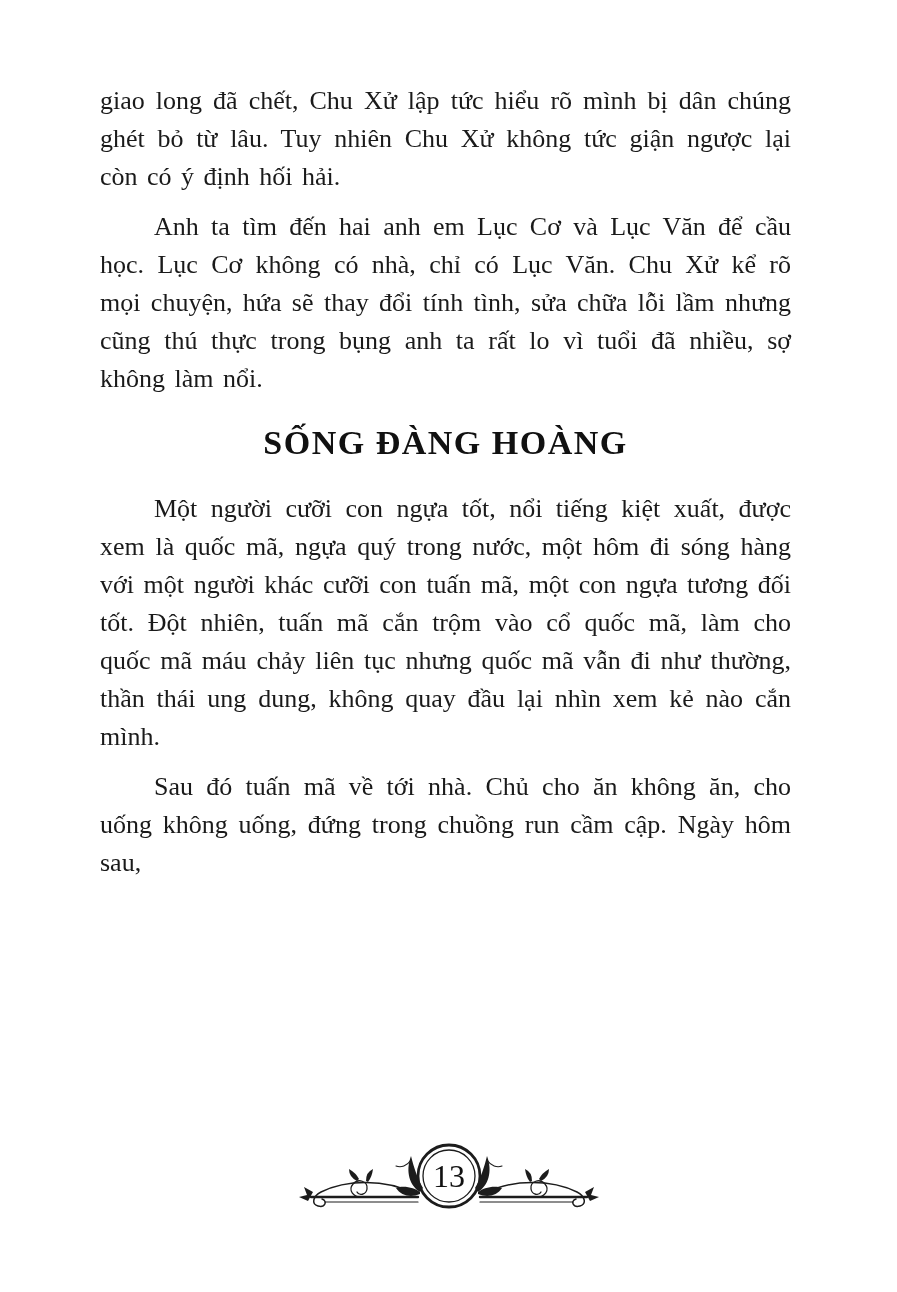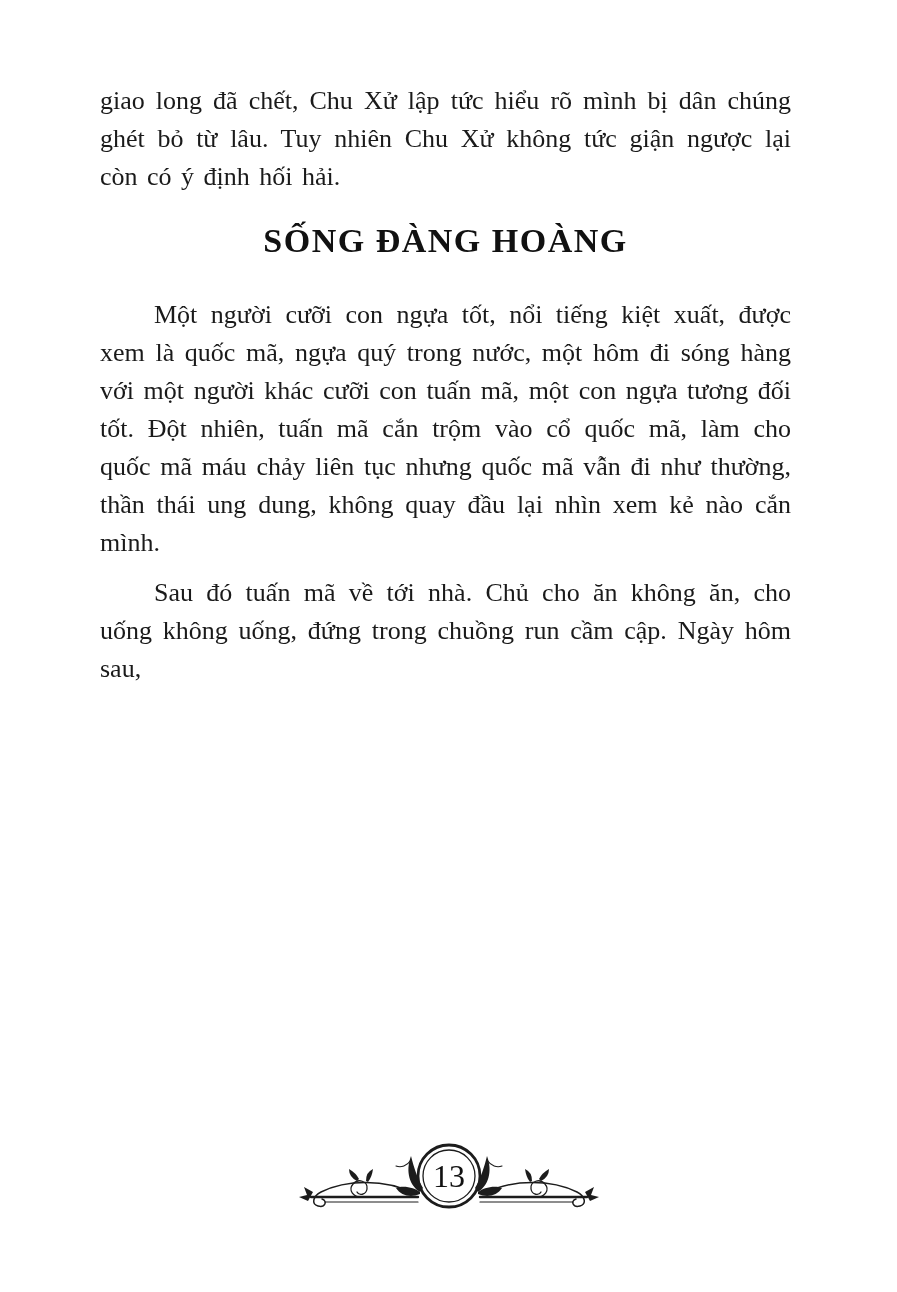--- a/index.html
+++ b/index.html
@@ -28,40 +28,41 @@
     word-spacing: 3px;
     color: #1a1a1a;
   }
   .para.no-indent { text-indent: 0; }
   .chapter-heading {
     font-size: 34px;
     line-height: 46px;
     font-weight: bold;
     text-align: center;
     letter-spacing: 1.5px;
-    margin: 22px 0 32px 0;
+    margin: 22px 0 24px 0;
     color: #111111;
   }
   .page-footer {
     position: absolute;
     left: 0;
     right: 0;
     top: 1136px;
     display: flex;
     justify-content: center;
   }
   .ornament-svg { display: block; }
 </style>
 </head>
 <body>
 
 <div class="page">
 
   <section class="text-block">
       <p class="para no-indent">giao long đã chết, Chu Xử lập tức hiểu rõ mình bị dân chúng ghét bỏ từ lâu. Tuy nhiên Chu Xử không tức giận ngược lại còn có ý định hối hải.</p>
+      <p class="para">Anh ta tìm đến hai anh em Lục Cơ và Lục Văn để cầu học. Lục Cơ không có nhà, chỉ có Lục Văn. Chu Xử kể rõ mọi chuyện, hứa sẽ thay đổi tính tình, sửa chữa lỗi lầm nhưng cũng thú thực trong bụng anh ta rất lo vì tuổi đã nhiều, sợ không làm nổi.</p>
     </section>
 
   <h1 class="chapter-heading">SỐNG ĐÀNG HOÀNG</h1>
 
   <section class="text-block">
       <p class="para">Một người cưỡi con ngựa tốt, nổi tiếng kiệt xuất, được xem là quốc mã, ngựa quý trong nước, một hôm đi sóng hàng với một người khác cưỡi con tuấn mã, một con ngựa tương đối tốt. Đột nhiên, tuấn mã cắn trộm vào cổ quốc mã, làm cho quốc mã máu chảy liên tục nhưng quốc mã vẫn đi như thường, thần thái ung dung, không quay đầu lại nhìn xem kẻ nào cắn mình.</p>
       <p class="para">Sau đó tuấn mã về tới nhà. Chủ cho ăn không ăn, cho uống không uống, đứng trong chuồng run cầm cập. Ngày hôm sau,</p>
     </section>
 
   <footer class="page-footer">

